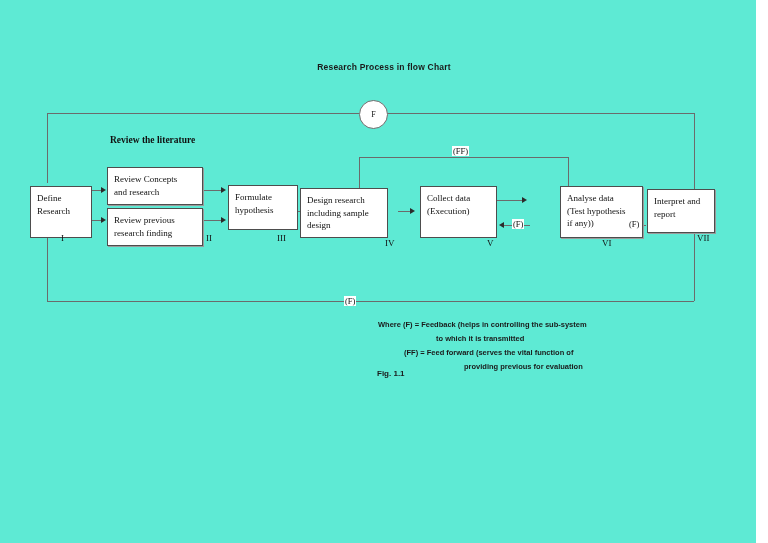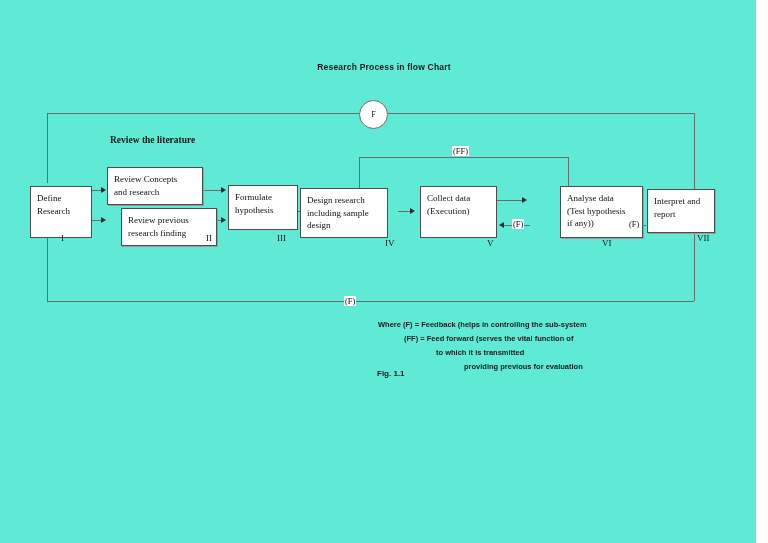--- a/index.html
+++ b/index.html
@@ -198,21 +198,21 @@
   <div class="arrow-r" style="left:101px; top:187px;"></div>
 
   <div class="hline" style="left:92px; top:220px; width:12px;"></div>
   <div class="arrow-r" style="left:101px; top:217px;"></div>
 
   <div class="box shadowed" style="left:107px; top:167px; width:96px; height:38px;">
     <span class="line">Review Concepts</span>
     <span class="line">and research</span>
   </div>
 
-  <div class="box shadowed" style="left:121px; top:208px; width:96px; height:38px;">
+  <div class="box shadowed" style="left:107px; top:208px; width:96px; height:38px;">
     <span class="line">Review previous</span>
     <span class="line">research finding</span>
   </div>
   <div class="numeral" style="left:206px; top:233px;">II</div>
 
   <div class="hline" style="left:203px; top:190px; width:21px;"></div>
   <div class="arrow-r" style="left:221px; top:187px;"></div>
 
   <div class="hline" style="left:203px; top:220px; width:21px;"></div>
   <div class="arrow-r" style="left:221px; top:217px;"></div>
@@ -264,20 +264,20 @@
   <div class="edge-label" style="left:628px; top:219px;">(F)</div>
 
   <div class="box shadowed" style="left:647px; top:189px; width:68px; height:44px;">
     <span class="line">Interpret and</span>
     <span class="line">report</span>
   </div>
   <div class="numeral" style="left:697px; top:233px;">VII</div>
 
   <div class="legend">
     <span class="l-row">Where (F) = Feedback (helps in controlling the sub-system</span>
+    <span class="l-row indent-1">to which it is transmitted</span>
     <span class="l-row indent-2">(FF) = Feed forward (serves the vital function of</span>
-    <span class="l-row indent-1">to which it is transmitted</span>
     <span class="l-row indent-3">providing previous for evaluation</span>
   </div>
 
   <div class="fig-caption">Fig. 1.1</div>
 
 </div>
 
 </body></html>

